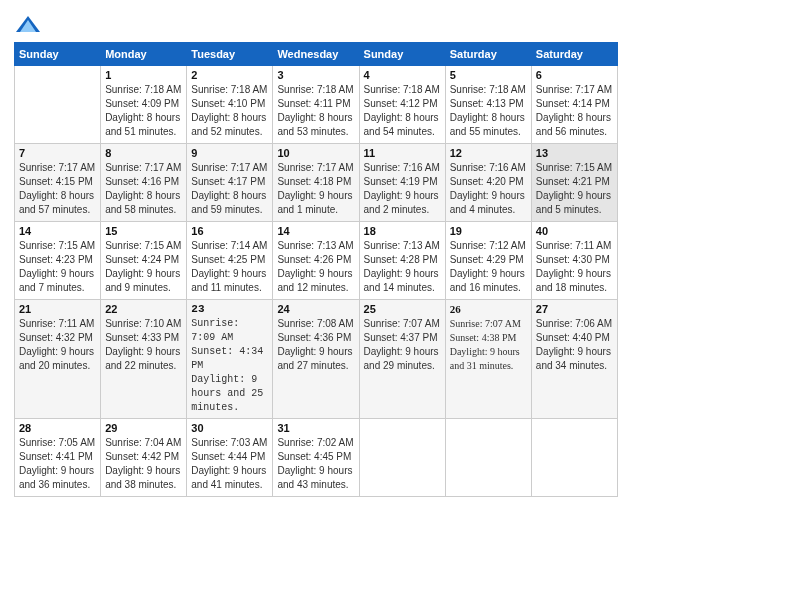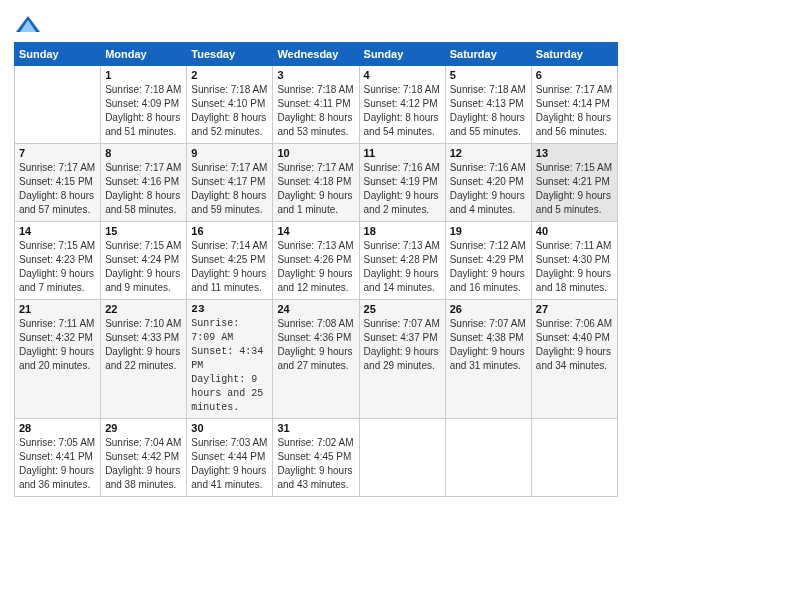--- a/index.html
+++ b/index.html
@@ -229,21 +229,21 @@
             <div class="day-info">Sunrise: 7:09 AM<br>Sunset: 4:34 PM<br>Daylight: 9 hours and 25 minutes.</div>
           </td>
           <td style="background: rgb(245, 245, 245);">
             <span class="day-number">24</span>
             <div class="day-info">Sunrise: 7:08 AM<br>Sunset: 4:36 PM<br>Daylight: 9 hours and 27 minutes.</div>
           </td>
           <td style="background: rgb(245, 245, 245);">
             <span class="day-number">25</span>
             <div class="day-info">Sunrise: 7:07 AM<br>Sunset: 4:37 PM<br>Daylight: 9 hours and 29 minutes.</div>
           </td>
-          <td style="background: rgb(245, 245, 245);">
+          <td style="background: rgb(245, 245, 245); font-family: Liberation Serif, serif;">
             <span class="day-number">26</span>
             <div class="day-info">Sunrise: 7:07 AM<br>Sunset: 4:38 PM<br>Daylight: 9 hours and 31 minutes.</div>
           </td>
           <td style="background: rgb(245, 245, 245);">
             <span class="day-number">27</span>
             <div class="day-info">Sunrise: 7:06 AM<br>Sunset: 4:40 PM<br>Daylight: 9 hours and 34 minutes.</div>
           </td>
         </tr>
         <tr>
           <td>

